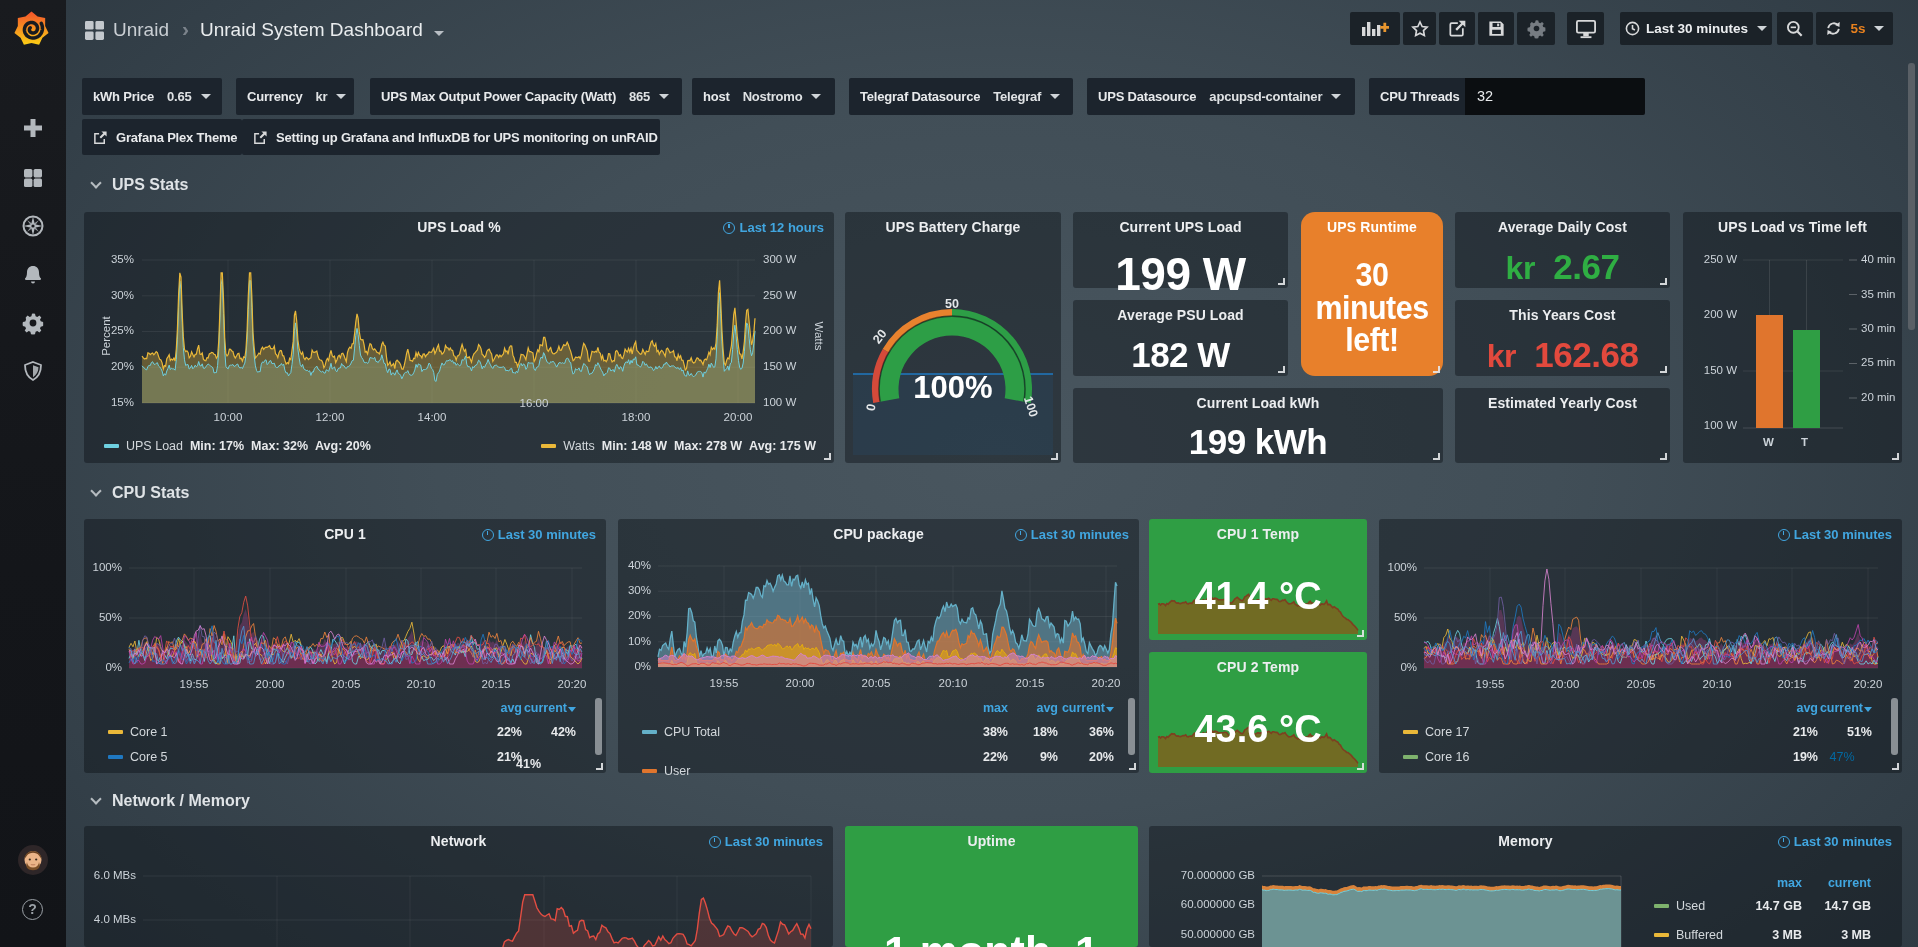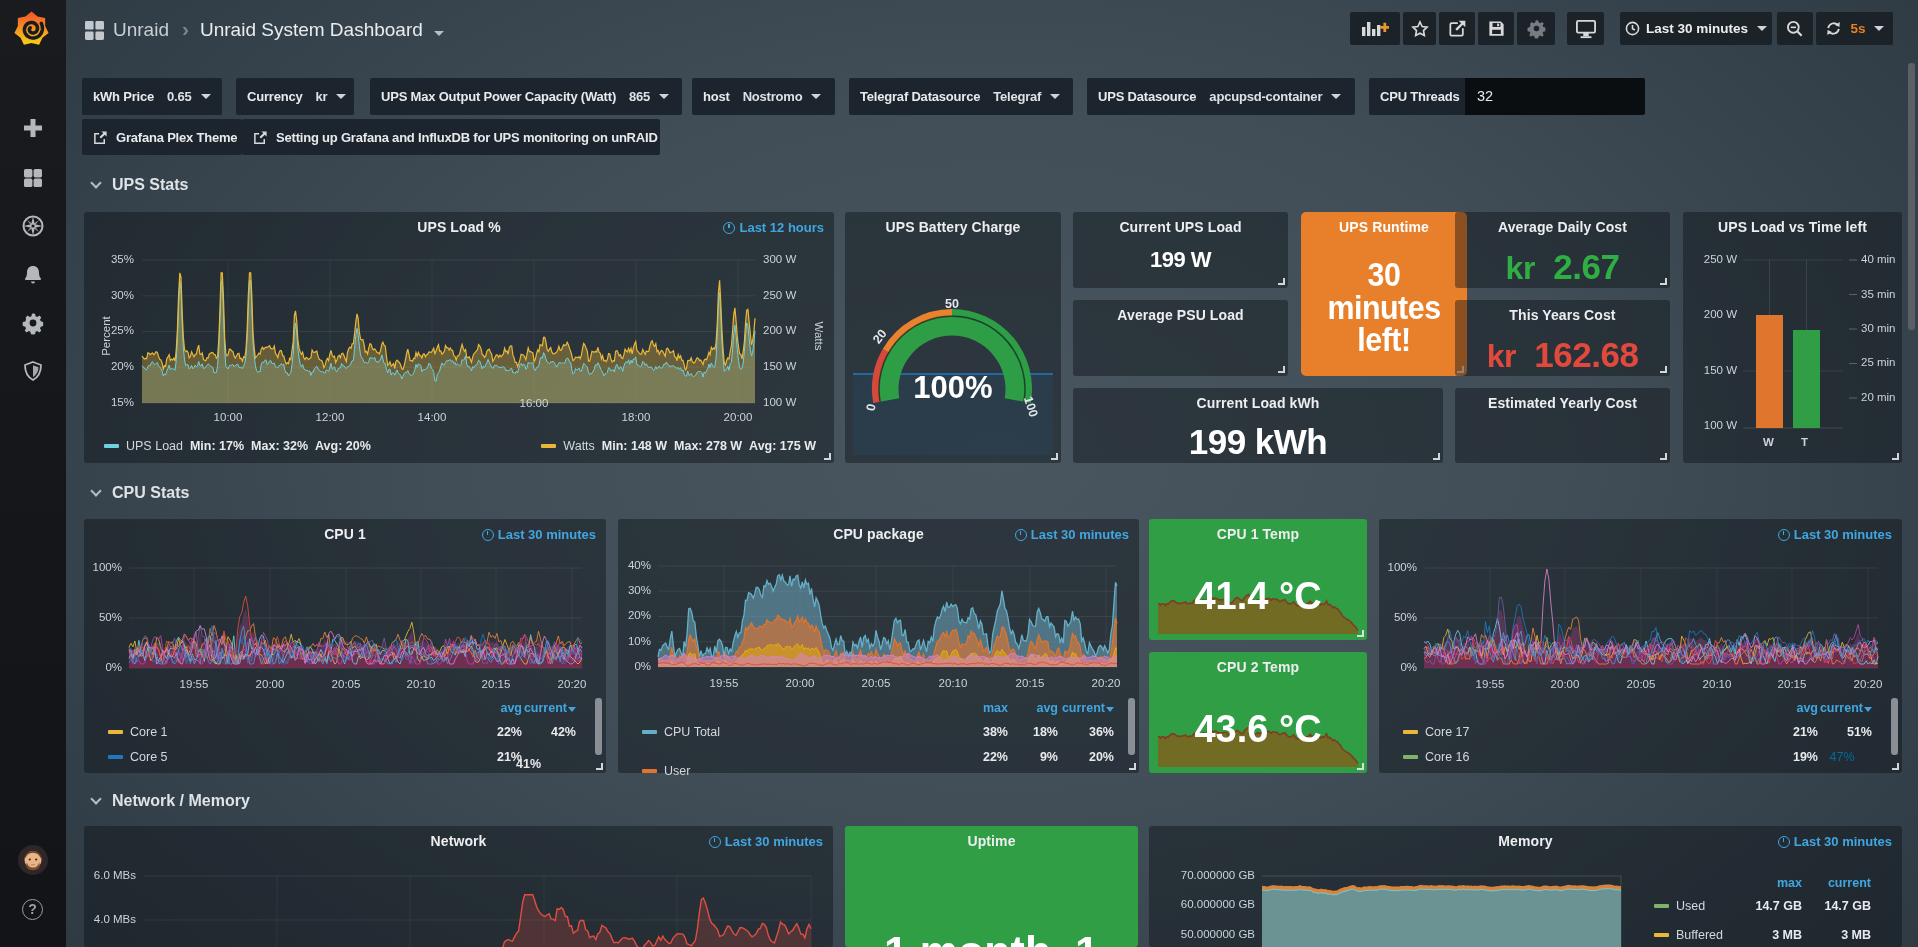--- a/index.html
+++ b/index.html
@@ -254,33 +254,34 @@
 <text x="107" y="96" fill="#e4e7e9" font-size="12.5" font-weight="bold" text-anchor="middle" font-family="Liberation Sans">50</text>
 <text x="38" y="127" fill="#e4e7e9" font-size="12.5" font-weight="bold" text-anchor="middle" transform="rotate(-52 38 127)" font-family="Liberation Sans">20</text>
 <text x="30" y="196" fill="#e4e7e9" font-size="12.5" font-weight="bold" text-anchor="middle" transform="rotate(-80 30 196)" font-family="Liberation Sans">0</text>
 <text x="182" y="196" fill="#e4e7e9" font-size="12.5" font-weight="bold" text-anchor="middle" transform="rotate(72 182 196)" font-family="Liberation Sans">100</text>
 </svg>
     <div class="bigstat" style="top:158px;font-size:31px">100%</div>
     <div class="corner"></div>
   </div>
 <div class="panel" style="left:1073px;top:212px;width:215px;height:76px;border-radius:3px">
     <div class="ptitle">Current UPS Load</div>
-    <div class="bigstat" style="top:35px;font-size:22px;letter-spacing:-.5px;color:#fff">199 W</div>
+    <div class="bigstat" style="top:35px;font-size:46px;letter-spacing:-.5px;color:#fff">199 W</div>
     <div class="corner"></div>
   </div>
 <div class="panel" style="left:1073px;top:300px;width:215px;height:76px;border-radius:3px">
     <div class="ptitle">Average PSU Load</div>
+    <div class="bigstat" style="top:35px;font-size:35px;letter-spacing:-.5px;color:#fff">182 W</div>
     <div class="corner"></div>
   </div>
 <div class="panel" style="left:1073px;top:388px;width:370px;height:75px;border-radius:3px">
     <div class="ptitle">Current Load kWh</div>
     <div class="bigstat" style="top:34px;font-size:35px;letter-spacing:-.5px;color:#fff">199 kWh</div>
     <div class="corner"></div>
   </div>
-<div class="panel" style="left:1301px;top:212px;width:166px;height:164px;border-radius:5px;background:#e8802b">
+<div class="panel" style="left:1301px;top:212px;width:142px;height:164px;border-radius:14px;background:#e8802b">
     <div class="ptitle" style="color:#fff">UPS Runtime</div>
     <div class="bigstat" style="top:47px;font-size:33px;line-height:32.5px;letter-spacing:-.5px;transform:scaleX(.92);transform-origin:center">30 minutes left!</div>
     <div class="corner"></div>
   </div>
 <div class="panel" style="left:1455px;top:212px;width:215px;height:76px;border-radius:3px">
     <div class="ptitle">Average Daily Cost</div>
     <div class="bigstat" style="top:35px;font-size:35px;letter-spacing:-.5px;color:#2fae43"><span style="font-size:32px">kr</span>&nbsp; 2.67</div>
     <div class="corner"></div>
   </div>
 <div class="panel" style="left:1455px;top:300px;width:215px;height:76px;border-radius:3px">

